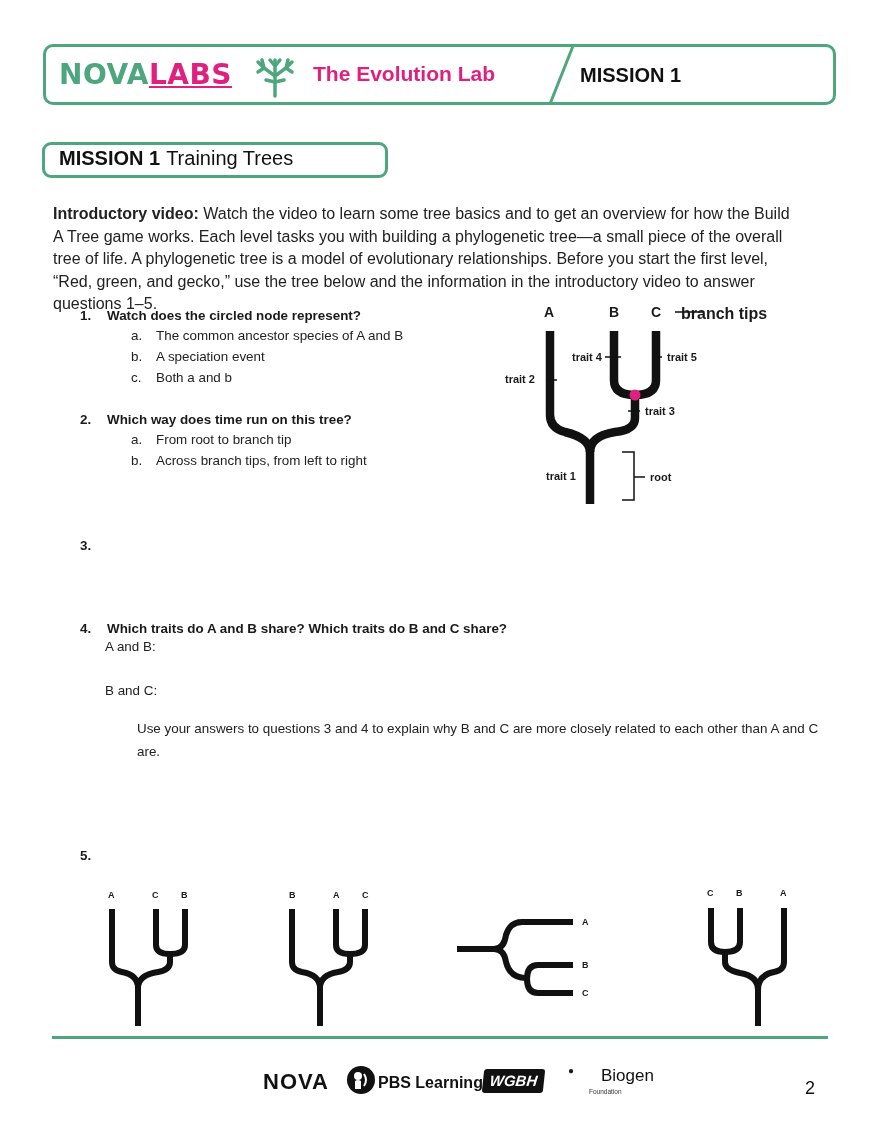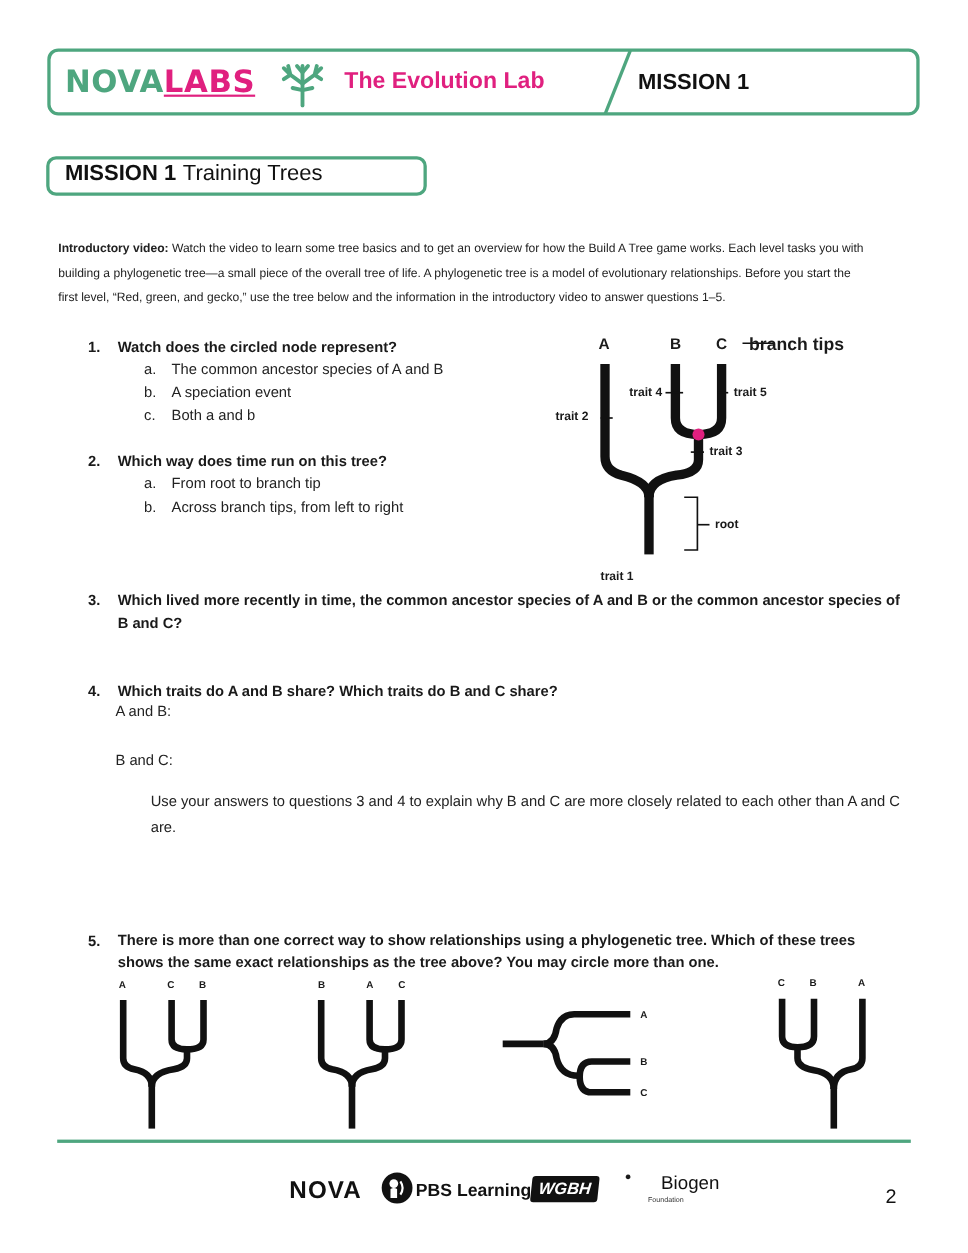--- a/index.html
+++ b/index.html
@@ -27,21 +27,21 @@
   .mission-box {
     position: absolute; left: 42px; top: 142px; width: 346px; height: 36px;
     border: 3px solid #4ea67f; border-radius: 9px;
   }
   .mission-label {
     position: absolute; left: 59px; top: 147px; font-size: 20px; color: #111; white-space: nowrap;
   }
   .mission-label b { font-weight: 900; margin-right: 6px; }
 
   .intro {
-    position: absolute; left: 53px; top: 203px; width: 740px; font-size: 11px; line-height: 22.5px; color: #222; margin-top: 12px;
+    position: absolute; left: 53px; top: 203px; width: 740px; font-size: 16px; line-height: 22.5px; color: #222;
   }
   .intro b { font-weight: bold; }
 
   .q { position: absolute; font-size: 13.4px; line-height: 21px; color: #1a1a1a; }
   .q .num { position: absolute; left: 0; font-weight: bold; }
   .q .stem { position: absolute; left: 27px; font-weight: bold; white-space: nowrap; }
   .q .stem-wrap { position: absolute; left: 27px; font-weight: bold; width: 715px; }
   .opt { position: absolute; font-size: 13.4px; color: #222; white-space: nowrap; }
   .opt .l { position: absolute; left: 0; }
   .opt .t { position: absolute; left: 25px; }
@@ -111,34 +111,32 @@
     <span class="l">a.</span>
     <span class="t">From root to branch tip</span>
   </div>
 <div class="opt" style="left:131px; top:453px;">
     <span class="l">b.</span>
     <span class="t">Across branch tips, from left to right</span>
   </div>
 
 <div class="q" style="left:80px; top:535px; width:760px; height:44px;">
   <span class="num">3.</span>
-  <span class="stem-wrap">Which lived more recently in time, the common ancestor species of A and B or the common ancestor species of B and C?</span>
 </div>
 
 <div class="q" style="left:80px; top:618px; width:760px;">
   <span class="num">4.</span>
   <span class="stem">Which traits do A and B share? Which traits do B and C share?</span>
 </div>
 <div class="plain" style="left:105px; top:636px;">A and B:</div>
 <div class="plain" style="left:105px; top:680px;">B and C:</div>
 <div class="plain" style="left:105px; top:718px; width:705px; line-height:22.5px;margin-left:32px;">Use your answers to questions 3 and 4 to explain why B and C are more closely related to each other than A and C are.</div>
 
 <div class="q" style="left:80px; top:845px; width:760px; height:42px;">
   <span class="num">5.</span>
-  <span class="stem-wrap" style="line-height:20px;">There is more than one correct way to show relationships using a phylogenetic tree. Which of these trees shows the same exact relationships as the tree above? You may circle more than one.</span>
 </div>
 
 <svg class="tree-svg" width="880" height="1139" style="pointer-events:none;">
   <g fill="none" stroke="#111" stroke-width="8.5" stroke-linecap="butt">
 
     <path d="M550 331 L550 415 Q550 428 565 432 Q590 438 590 452"></path>
 
     <path d="M614 331 L614 380 Q614 395 635 395 Q656 395 656 380 L656 331"></path>
 
     <path d="M635 395 L635 418 Q635 430 615 432 Q590 436 590 452"></path>
@@ -156,21 +154,21 @@
     <line x1="675" y1="312" x2="704" y2="312"></line>
 
     <path d="M622 452 L634 452 L634 500 L622 500" fill="none"></path>
     <line x1="634" y1="477" x2="645" y2="477"></line>
   </g>
 </svg>
 <div class="tl" style="position:absolute; left:544px; top:304px; font-size:14px;">A</div>
 <div class="tl" style="position:absolute; left:609px; top:304px; font-size:14px;">B</div>
 <div class="tl" style="position:absolute; left:651px; top:304px; font-size:14px;">C</div>
 <div class="tl" style="position:absolute; left:681px; top:305px; font-size:16px;">branch tips</div>
-<div class="tl" style="position:absolute; left:546px; top:470px; font-size:11px;margin-top:48px;">trait 1</div>
+<div class="tl" style="position:absolute; left:546px; top:470px; font-size:11px;">trait 1</div>
 <div class="tl" style="position:absolute; left:505px; top:373px; font-size:11px;">trait 2</div>
 <div class="tl" style="position:absolute; left:645px; top:405px; font-size:11px;">trait 3</div>
 <div class="tl" style="position:absolute; left:572px; top:351px; font-size:11px;">trait 4</div>
 <div class="tl" style="position:absolute; left:667px; top:351px; font-size:11px;">trait 5</div>
 <div class="tl" style="position:absolute; left:650px; top:471px; font-size:11px;">root</div>
 
 <svg class="tree-svg" width="880" height="1139" style="pointer-events:none;">
   <g fill="none" stroke="#111" stroke-width="6" stroke-linecap="butt">
 
     <g>

